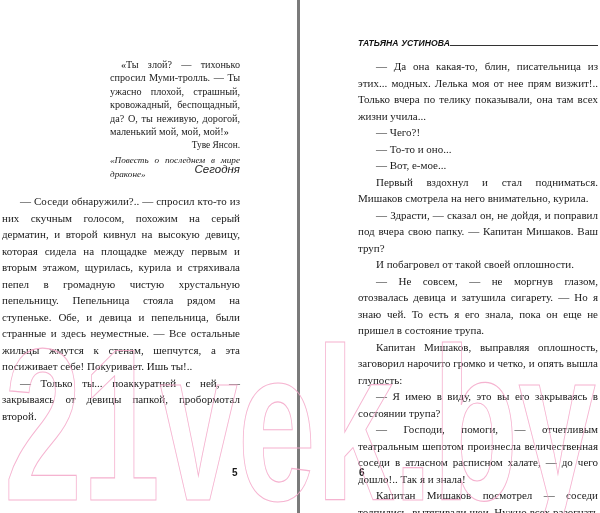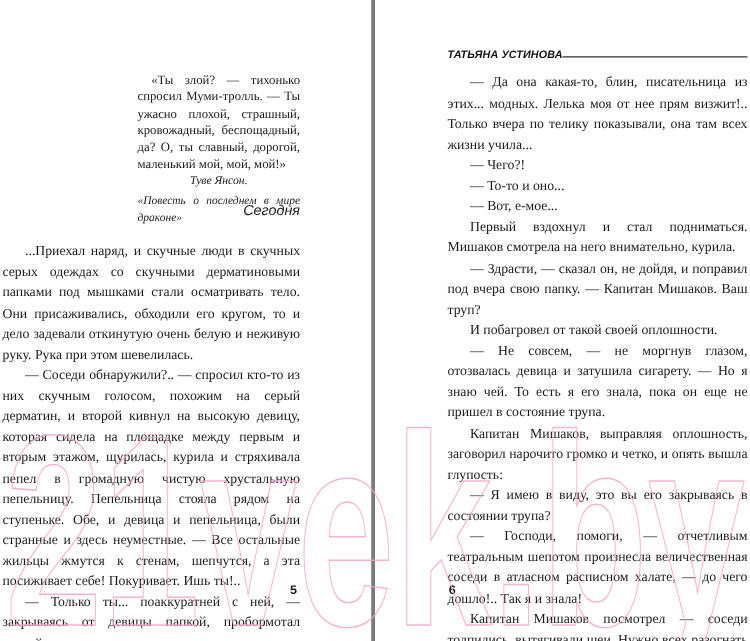--- a/index.html
+++ b/index.html
@@ -14,21 +14,21 @@
     .page { position: absolute; top: 0; height: 421px; padding-left: 48px; }
     .page-left { left: 0; width: 297px; }
     .page-right { left: 300px; width: 300px; }
 
     .epigraph {
       position: absolute; left: 110px; top: 58px; width: 130px;
       font-size: 10.2px; line-height: 13.4px; text-align: justify;
     }
     .epigraph-text p { margin: 0; text-indent: 11px; }
     .epigraph-author {
-      text-align: center; font-style: italic; font-size: 9.4px; line-height: 13.4px; margin-top: 1px;
+      text-align: right; font-size: 9.4px; line-height: 13.4px; margin-top: 1px;
     }
     .epigraph-source {
       font-style: italic; font-size: 9.2px; line-height: 14px;
     }
     .section-title {
       position: absolute; left: 110px; top: 163px; width: 130px; text-align: right;
       font-family: "Liberation Sans", "DejaVu Sans", sans-serif; font-style: italic; font-size: 11.5px;
     }
     .body-text {
       position: absolute; font-size: 11px; line-height: 16.5px; text-align: justify;
@@ -58,30 +58,29 @@
     }
   </style>
 </head>
 <body>
 
 <div class="spread">
 
   <div class="page page-left">
     <div class="epigraph">
       <div class="epigraph-text">
-        <p>«Ты злой? — тихонько спросил Муми-тролль. — Ты ужасно плохой, страшный, кровожадный, беспощадный, да? О, ты славный, дорогой, маленький мой, мой, мой!»</p>
+        <p>«Ты злой? — тихонько спросил Муми-тролль. — Ты ужасно плохой, страшный, кровожадный, беспощадный, да? О, ты неживую, дорогой, маленький мой, мой, мой!»</p>
       </div>
       <div class="epigraph-author">Туве Янсон.</div>
       <div class="epigraph-source">«Повесть о последнем в мире драконе»</div>
     </div>
 
     <div class="section-title">Сегодня</div>
 
     <div class="body-text body-left">
-      <p>...Приехал наряд, и скучные люди в скучных серых одеждах со скучными дерматиновыми папками под мышками стали осматривать тело. Они присаживались, обходили его кругом, то и дело задевали откинутую очень белую и неживую руку. Рука при этом шевелилась.</p>
       <p>— Соседи обнаружили?.. — спросил кто-то из них скучным голосом, похожим на серый дерматин, и второй кивнул на высокую девицу, которая сидела на площадке между первым и вторым этажом, щурилась, курила и стряхивала пепел в громадную чистую хрустальную пепельницу. Пепельница стояла рядом на ступеньке. Обе, и девица и пепельница, были странные и здесь неуместные. — Все остальные жильцы жмутся к стенам, шепчутся, а эта посиживает себе! Покуривает. Ишь ты!..</p>
       <p>— Только ты... поаккуратней с ней, — закрываясь от девицы папкой, пробормотал второй.</p>
 
     </div>
 
     <div class="folio folio-left">5</div>
   </div>
 
   <div class="divider"></div>
 

